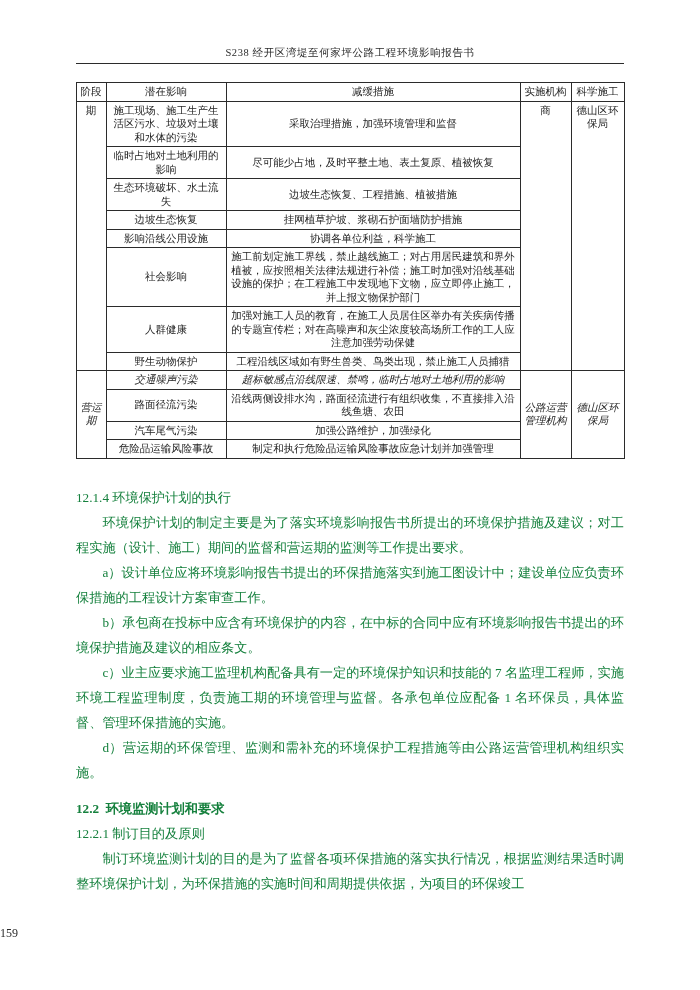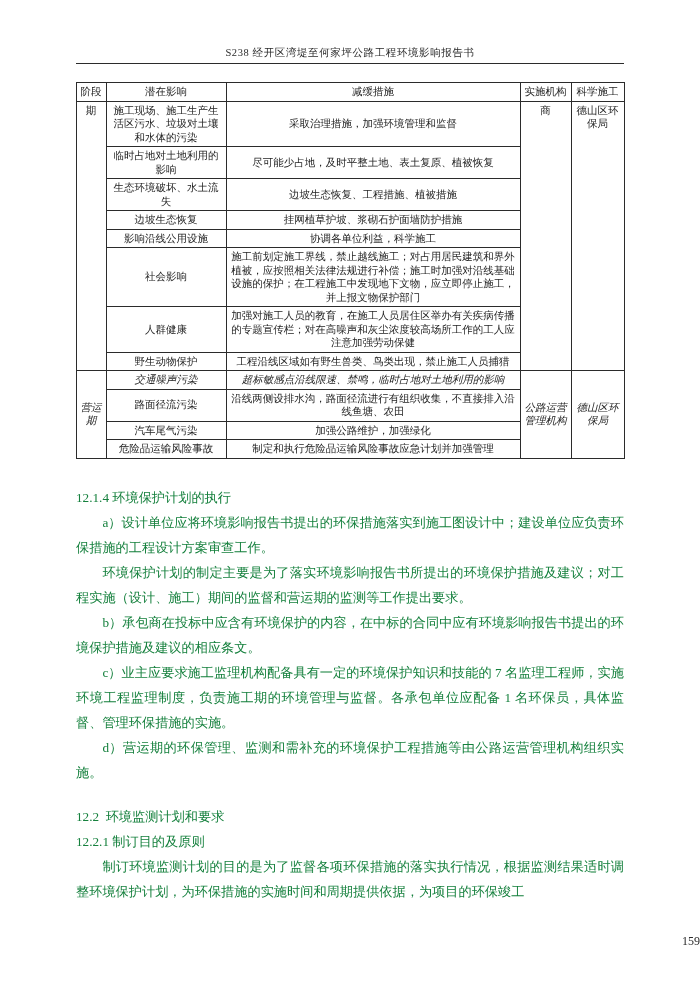--- a/index.html
+++ b/index.html
@@ -52,24 +52,24 @@
   
   .body-text {
     margin:26px 76px 0 76px;
     font-size:13.2px;
     line-height:25px;
     text-align:justify;
     color:#15803d;
   }
   .body-text p { margin:0; text-indent:2em; }
   .heading { margin:0; text-indent:0; white-space:pre-wrap; }
-  .heading-bold { font-weight:normal; margin-top:19px; }
+  .heading-bold { font-weight:bold; margin-top:11px; }
 
   .page-num {
-    text-align:right;
+    text-align:left;
     margin-top:30px;
     font-size:12px;
     color:#2a2a2a;
   }
 </style>
 </head>
 <body>
 
 <div class="page">
 
@@ -148,22 +148,22 @@
       </tr>
       <tr>
         <td>危险品运输风险事故</td>
         <td>制定和执行危险品运输风险事故应急计划并加强管理</td>
       </tr>
     </tbody>
   </table>
 
   <div class="body-text">
     <div class="heading">12.1.4 环境保护计划的执行</div>
+    <p>环境保护计划的制定主要是为了落实环境影响报告书所提出的环境保护措施及建议；对工程实施（设计、施工）期间的监督和营运期的监测等工作提出要求。</p>
     <p>a）设计单位应将环境影响报告书提出的环保措施落实到施工图设计中；建设单位应负责环保措施的工程设计方案审查工作。</p>
-    <p>环境保护计划的制定主要是为了落实环境影响报告书所提出的环境保护措施及建议；对工程实施（设计、施工）期间的监督和营运期的监测等工作提出要求。</p>
     <p>b）承包商在投标中应含有环境保护的内容，在中标的合同中应有环境影响报告书提出的环境保护措施及建议的相应条文。</p>
     <p>c）业主应要求施工监理机构配备具有一定的环境保护知识和技能的 7 名监理工程师，实施环境工程监理制度，负责施工期的环境管理与监督。各承包单位应配备 1 名环保员，具体监督、管理环保措施的实施。</p>
     <p>d）营运期的环保管理、监测和需补充的环境保护工程措施等由公路运营管理机构组织实施。</p>
     <div class="heading heading-bold">12.2  环境监测计划和要求</div>
     <div class="heading">12.2.1 制订目的及原则</div>
     <p>制订环境监测计划的目的是为了监督各项环保措施的落实执行情况，根据监测结果适时调整环境保护计划，为环保措施的实施时间和周期提供依据，为项目的环保竣工</p>
   </div>
 
   <div class="page-num">159</div>
 

